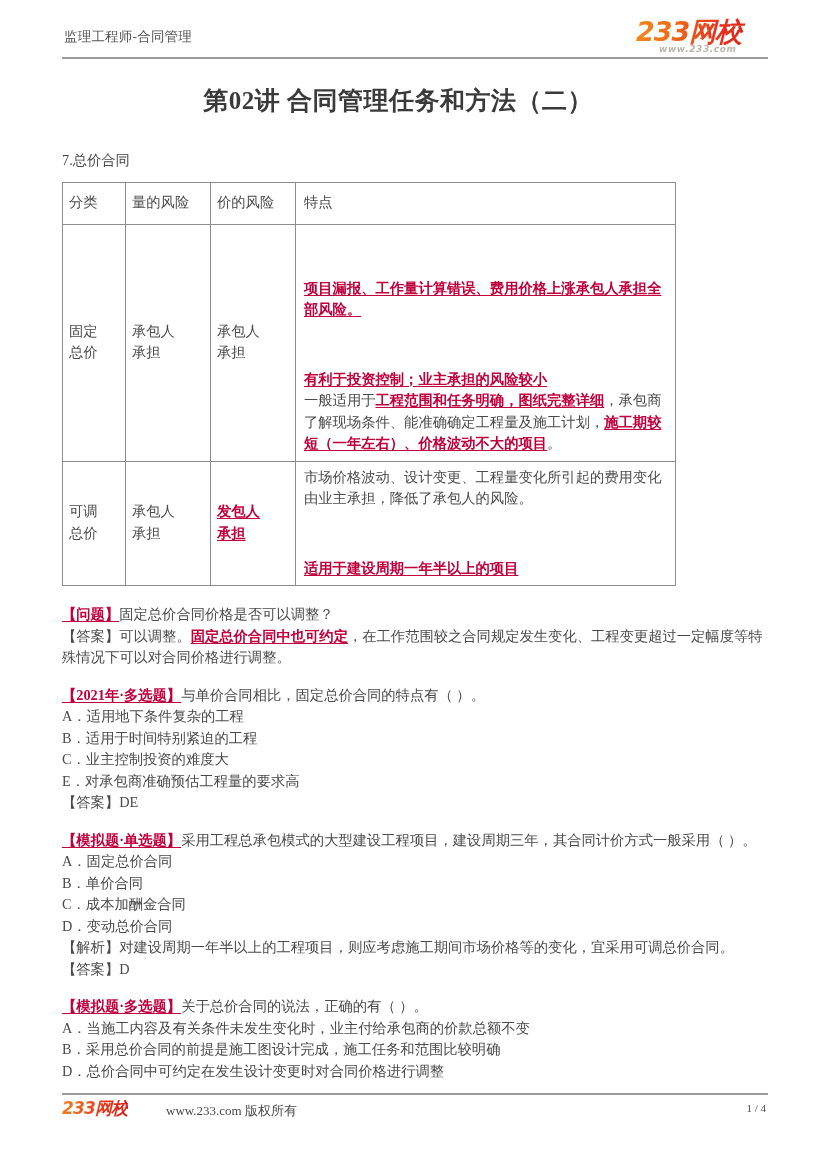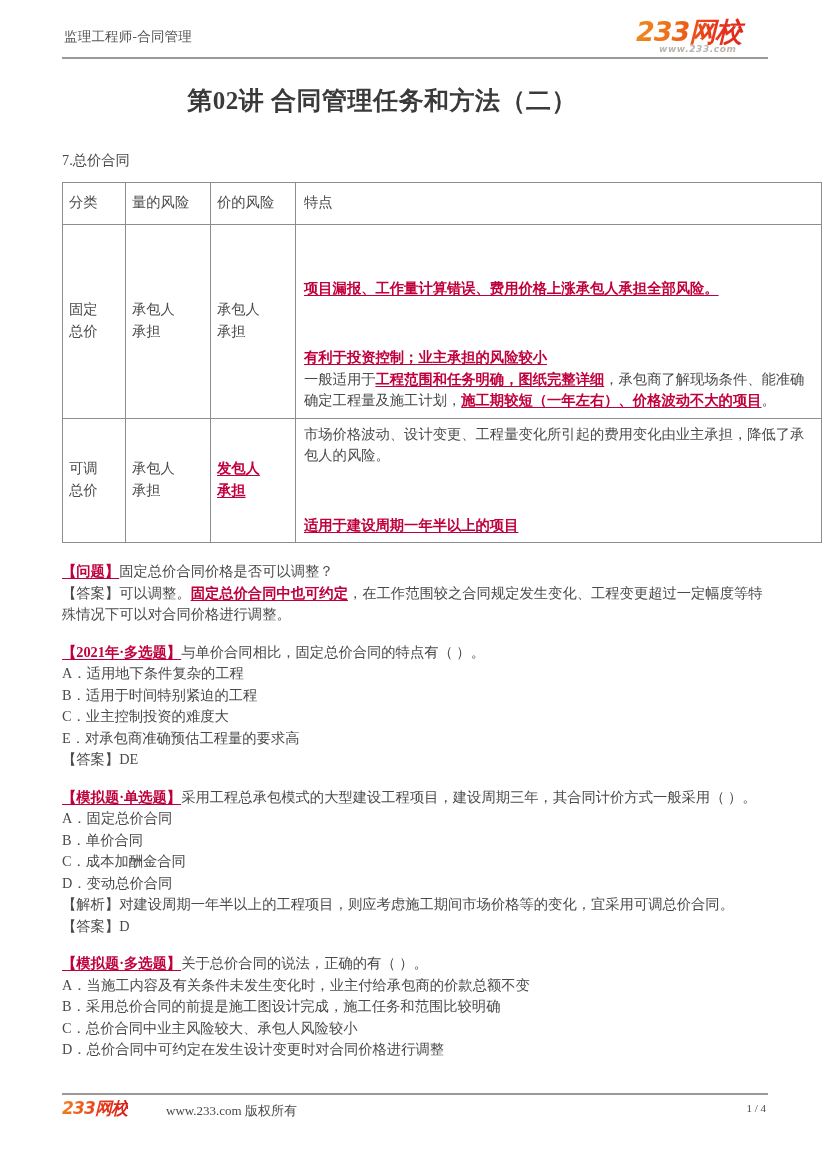--- a/index.html
+++ b/index.html
@@ -86,20 +86,21 @@
   .doc-title {
     position: absolute;
     top: 84px;
     left: 0;
     width: 764px;
     text-align: center;
     font-size: 25px;
     font-weight: bold;
     color: #3a3a3a;
     letter-spacing: 0.5px;
+    padding-left: 16px;
   }
 
   
   .content {
     position: absolute;
     top: 150px;
     left: 62px;
     width: 706px;
     font-size: 14.3px;
     line-height: 21.5px;
@@ -107,21 +108,21 @@
   }
   .section-label {
     font-size: 14.3px;
     margin-bottom: 10px;
     color: #4a4a4a;
   }
 
   
   table.spec {
     border-collapse: collapse;
-    width: 760px;
+    width: 614px;
     table-layout: fixed;
     margin-bottom: 18px;
   }
   table.spec td {
     border: 1.2px solid #8d8d8d;
     padding: 5px 6px 6px 6px;
     vertical-align: middle;
     font-size: 14.3px;
     line-height: 21.5px;
     color: #4a4a4a;
@@ -301,21 +302,20 @@
       <div class="opt">C．成本加酬金合同</div>
       <div class="opt">D．变动总价合同</div>
       <div class="line"><span>【解析】</span><span>对建设周期一年半以上的工程项目，则应考虑施工期间市场价格等的变化，宜采用可调总价合同。</span></div>
       <div class="line"><span>【答案】</span><span>D</span></div>
     </div>
 
     <div class="block blk-tight">
       <div class="line"><span class="tag">【模拟题·多选题】</span><span>关于总价合同的说法，正确的有（      ）。</span></div>
       <div class="opt">A．当施工内容及有关条件未发生变化时，业主付给承包商的价款总额不变</div>
       <div class="opt">B．采用总价合同的前提是施工图设计完成，施工任务和范围比较明确</div>
-      <div class="opt">C．总价合同中业主风险较大、承包人风险较小</div>
       <div class="opt">D．总价合同中可约定在发生设计变更时对合同价格进行调整</div>
     </div>
 
   </div>
 
   <div class="footer">
     <div class="footer-rule"></div>
     <div class="footer-logo">233网校</div>
     <div class="footer-copy">www.233.com 版权所有</div>
     <div class="footer-page">1 / 4</div>

